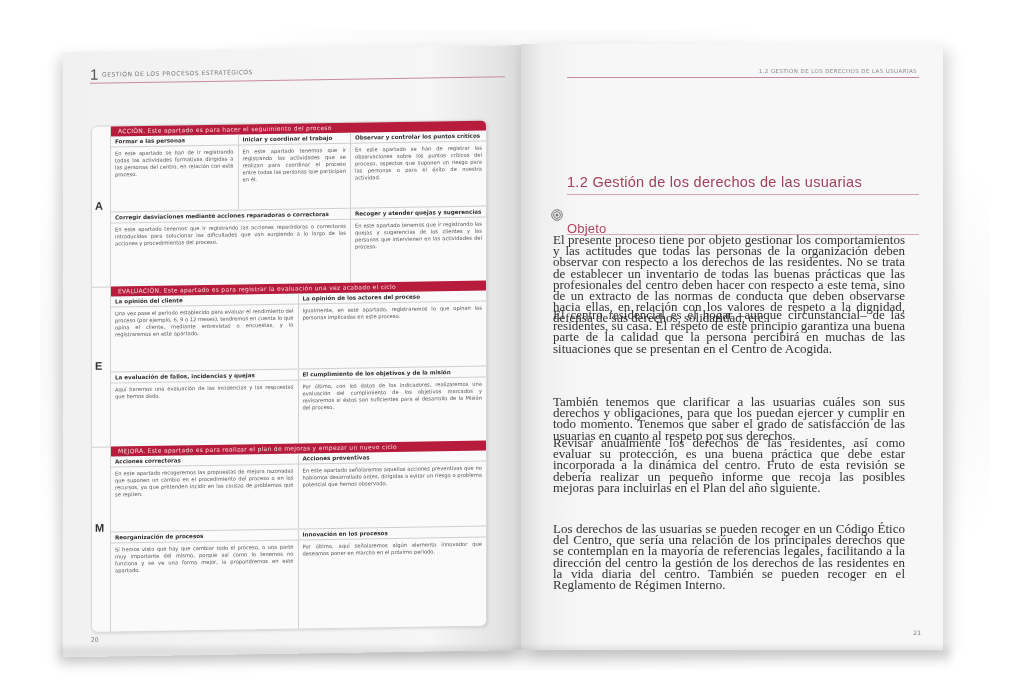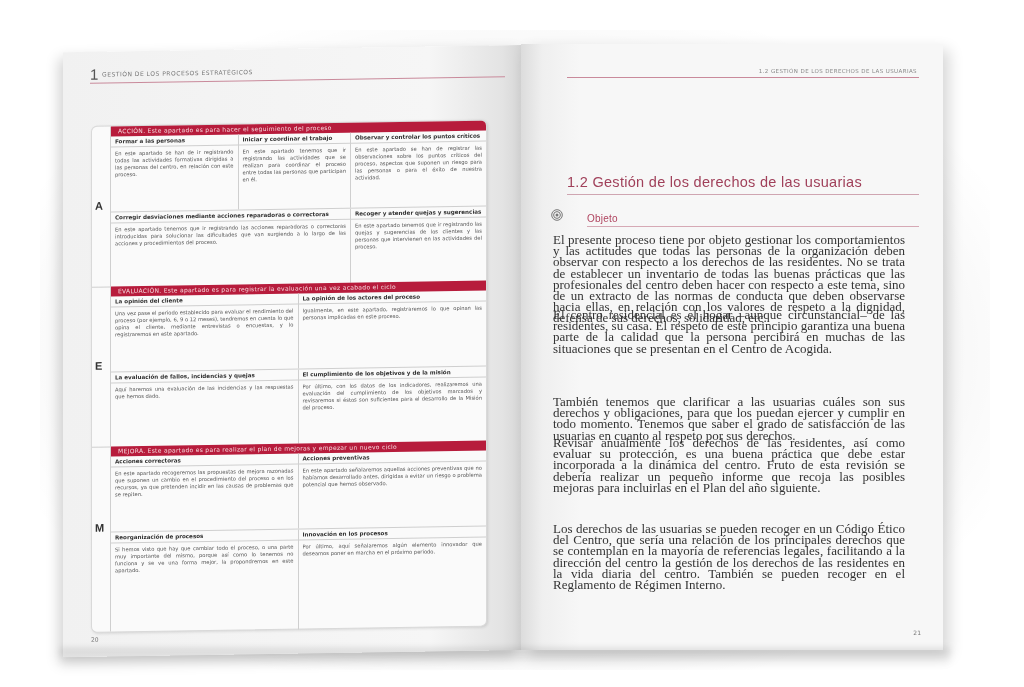--- a/index.html
+++ b/index.html
@@ -59,23 +59,23 @@
 
   .rp-title {
     position: absolute; left: 46px; top: 130px; width: 352px;
     font-family: "Liberation Sans", sans-serif; font-size: 14.5px; color: #a0405a;
     border-bottom: 1px solid #cfa5b1; padding-bottom: 4px; letter-spacing: 0.3px;
   }
 
   .section-head { position: absolute; left: 30px; width: 368px; height: 14px; }
   .section-icon { position: absolute; left: 0; top: 0; width: 12px; height: 12px; }
   .section-label {
-    position: absolute; left: 16px; top: 4px; right: 0; height: 14px;
-    font-family: "Liberation Sans", sans-serif; font-size: 10px; color: #b04560;
-    border-bottom: 1px solid #d6a9b5; letter-spacing: 0.2px; margin-left: 20px;
+    position: absolute; left: 16px; top: 12px; right: 0; height: 14px;
+    font-family: "Liberation Sans", sans-serif; font-size: 13px; color: #b04560;
+    border-bottom: 1px solid #d6a9b5; letter-spacing: 0.2px;
   }
 
   .para {
     position: absolute; left: 32px; width: 352px;
     font-family: Liberation Serif, serif; font-size: 13px; line-height: 11.2px;
     color: #333; text-align: justify;
   }
 
   .rp-page-num { position: absolute; right: 22px; bottom: 14px; font-size: 6px; color: #777; }
 

